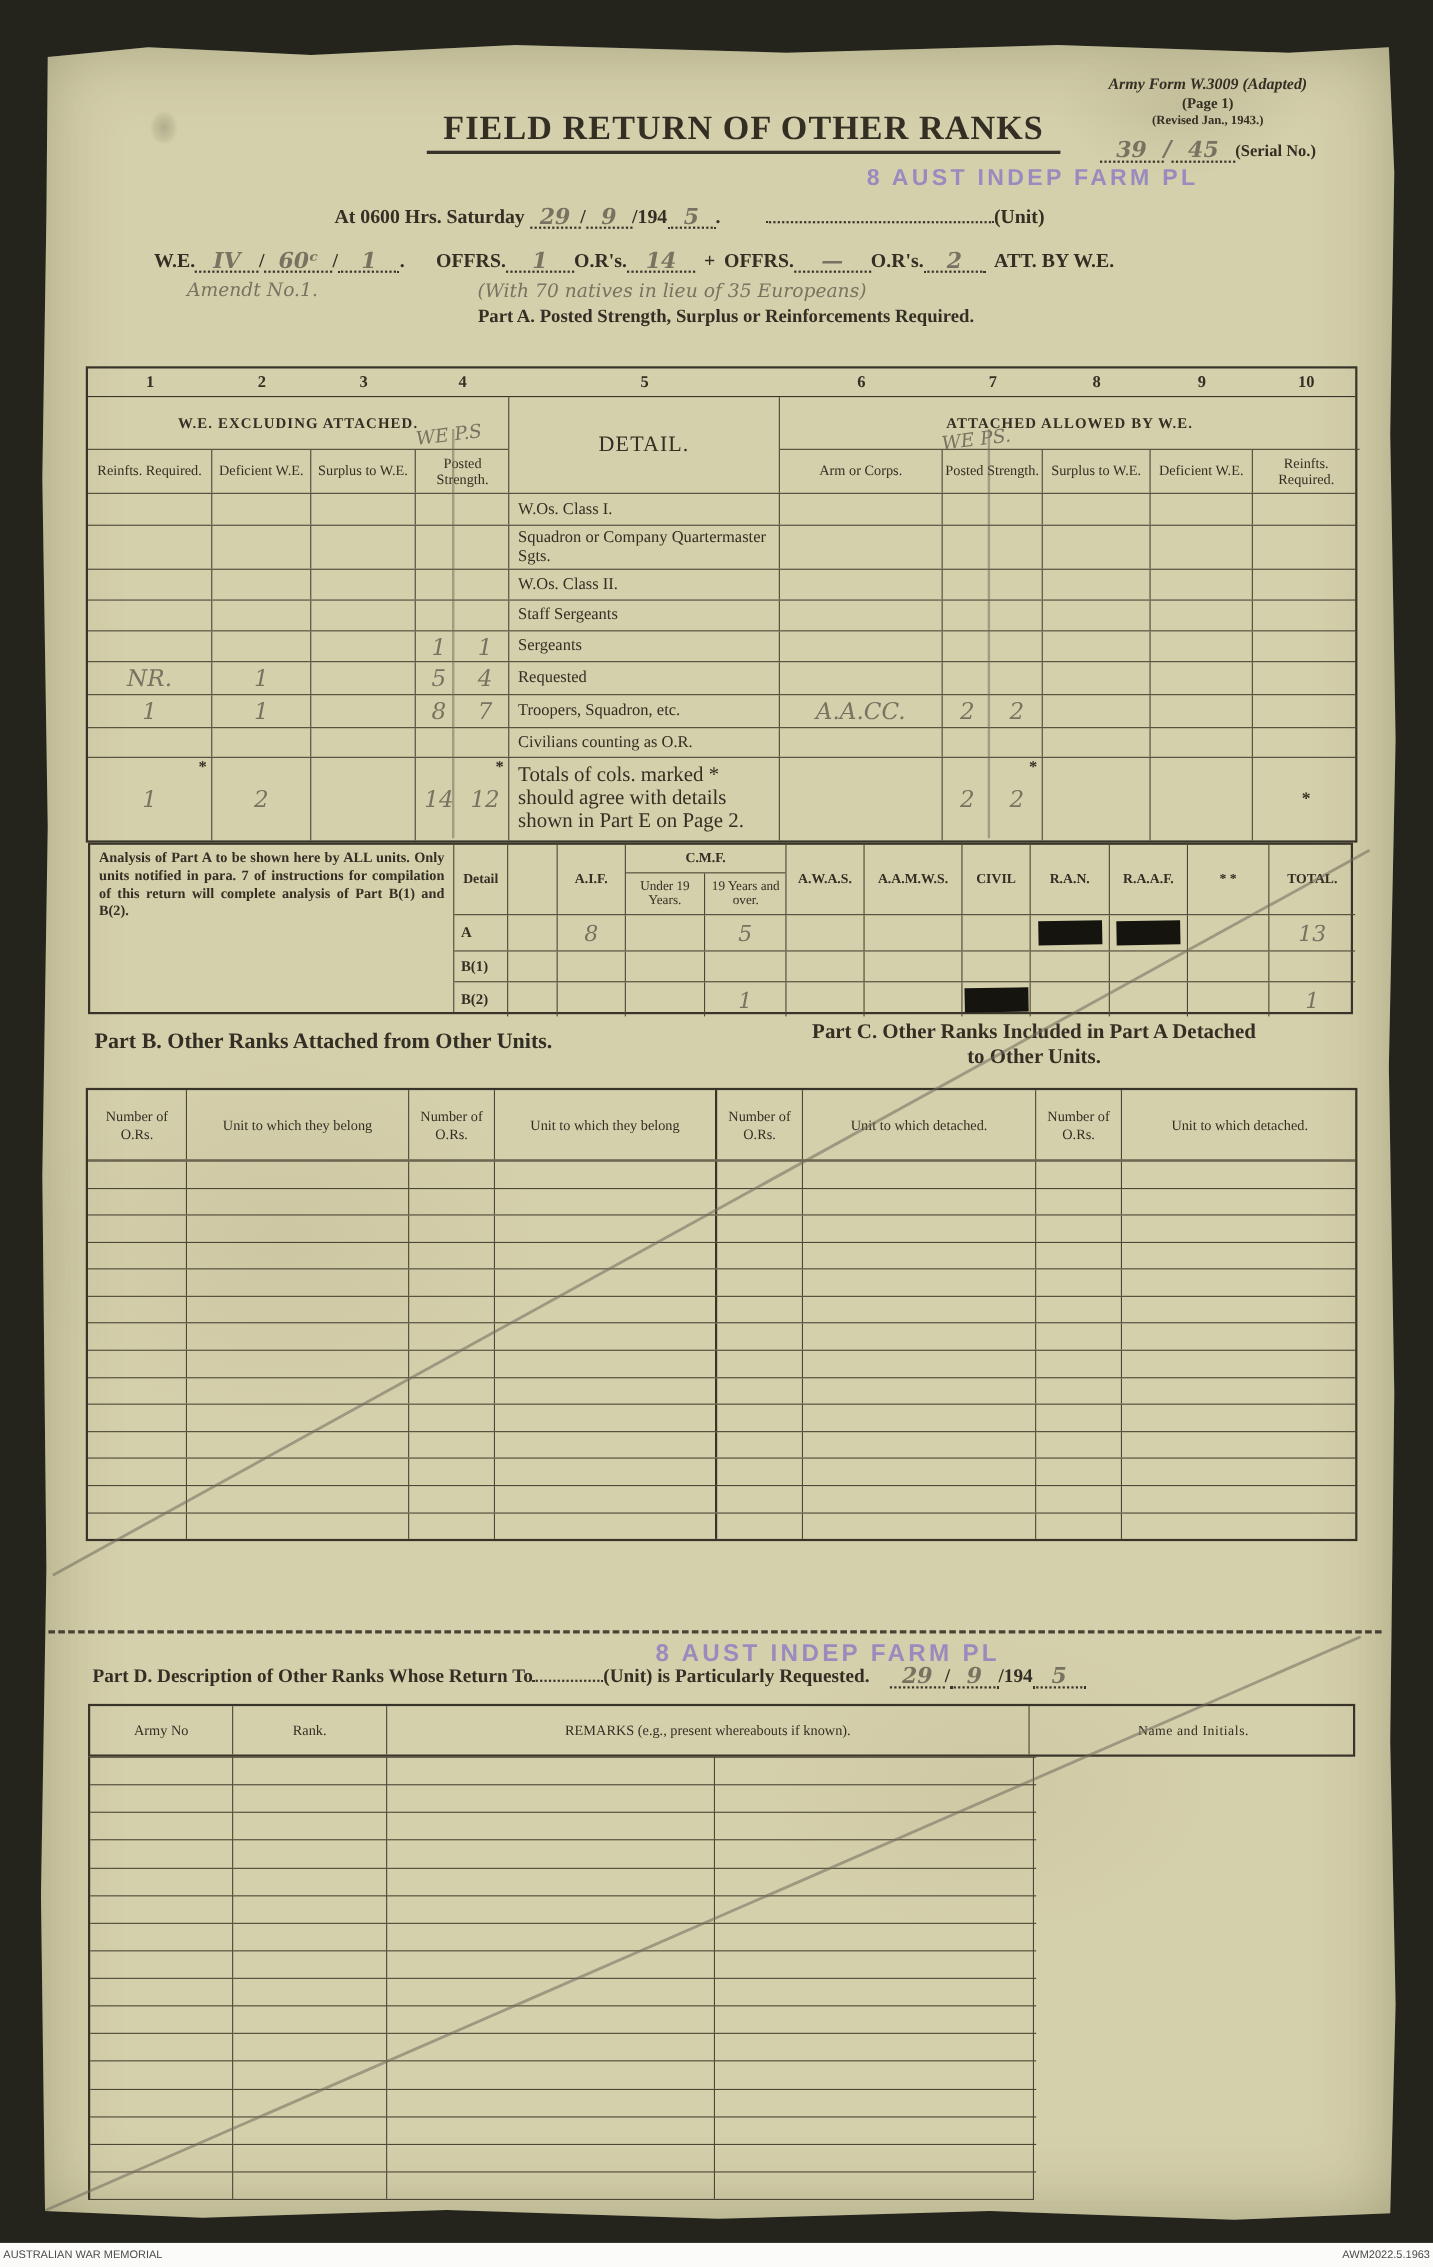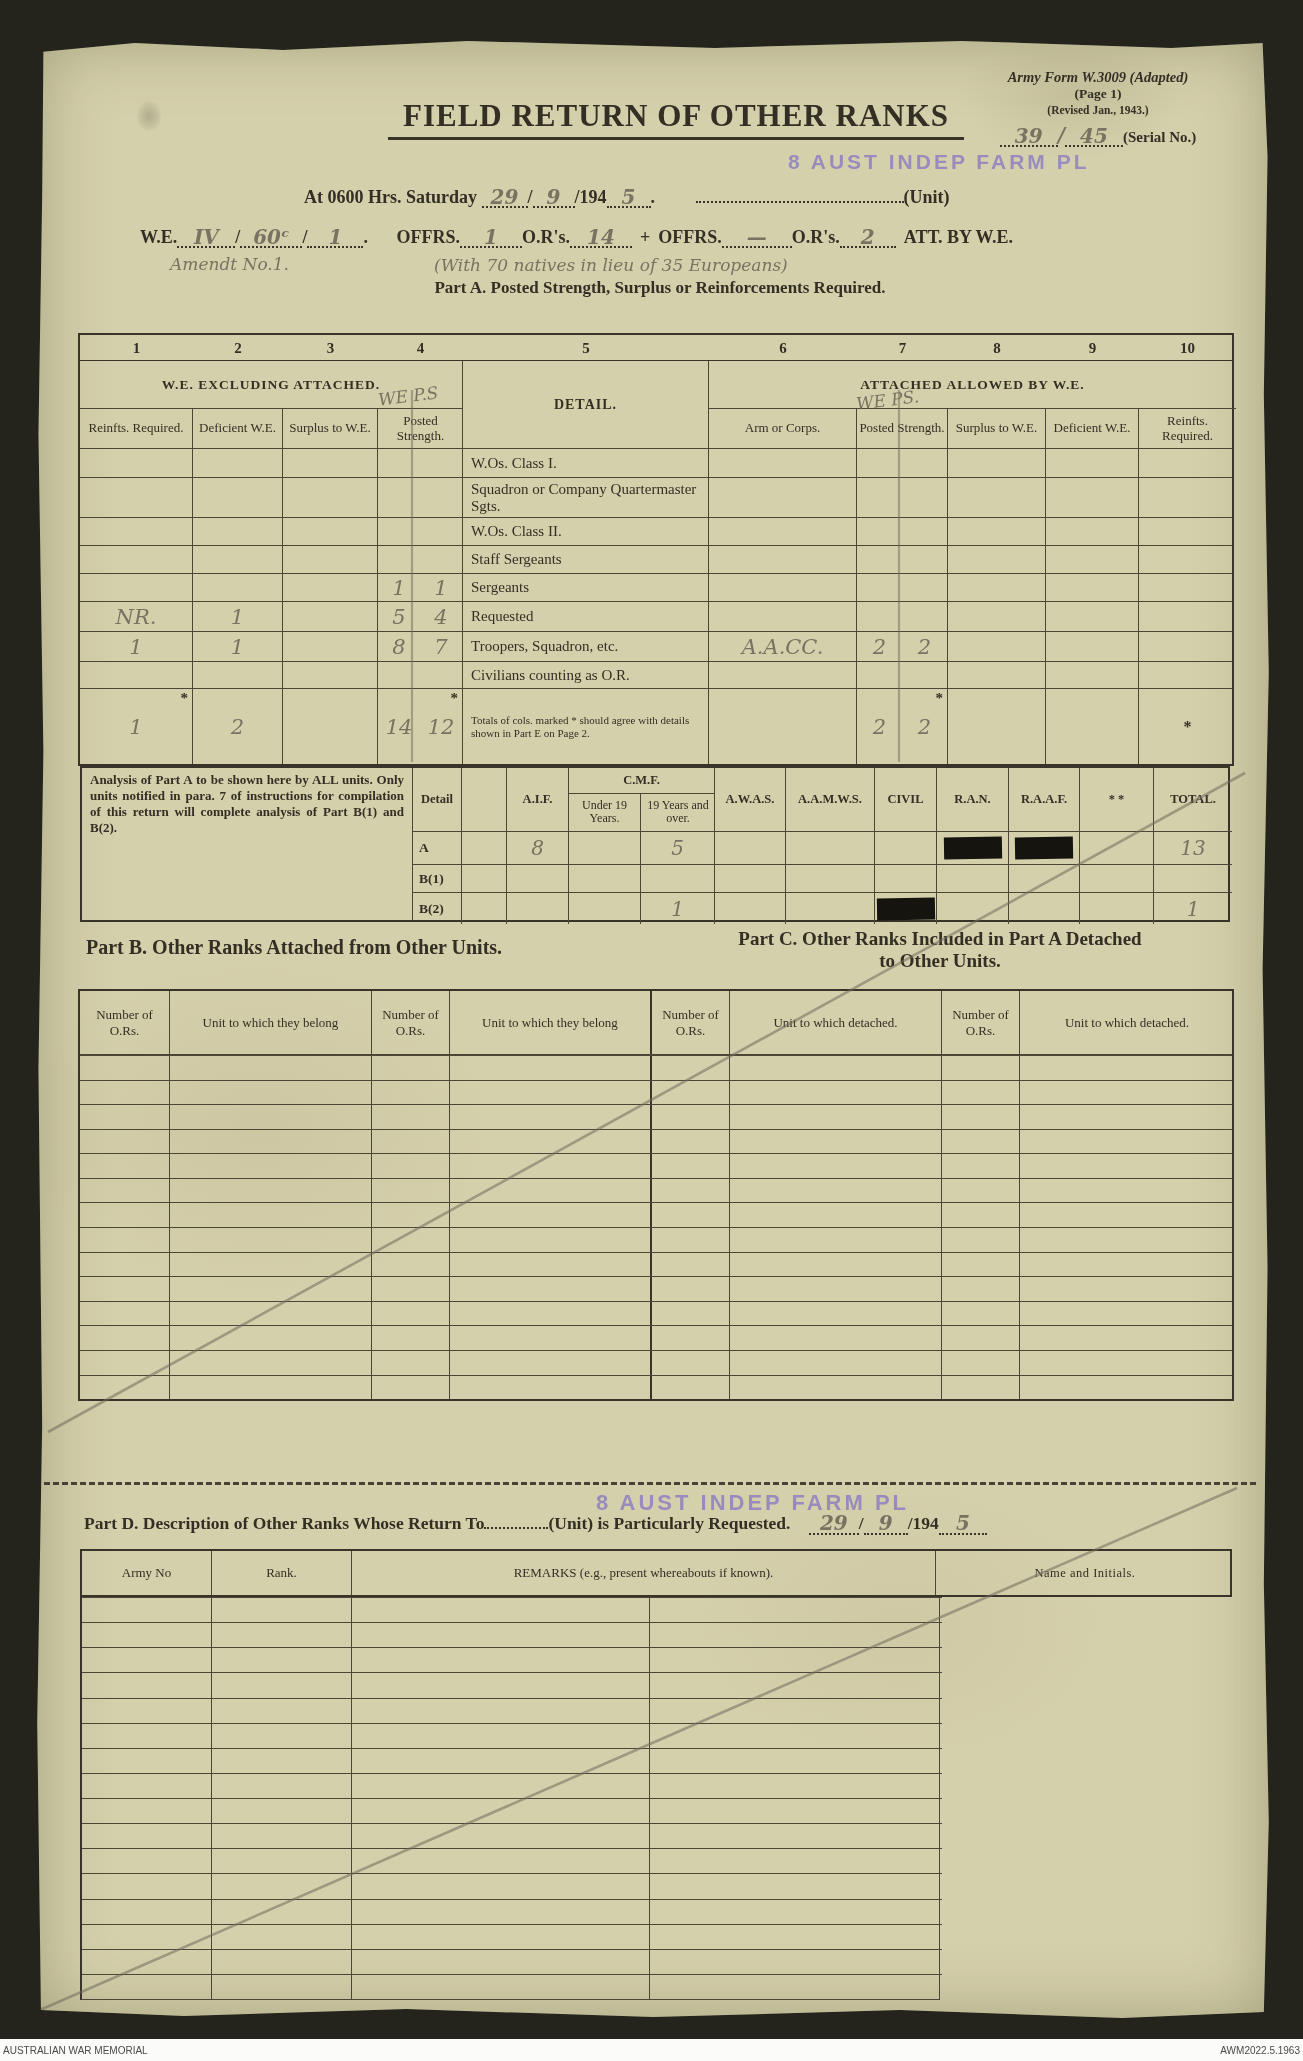--- a/index.html
+++ b/index.html
@@ -68,21 +68,21 @@
   
   .pa-table{left:42px;top:295px;width:1156px;border:2px solid var(--line-strong);background:transparent;}
   .pa-numrow{display:flex;height:26px;border-bottom:1.5px solid var(--line-strong);}
   .pa-numrow div{flex:none;text-align:center;font-weight:bold;font-size:15px;line-height:26px;}
   .pa-grouprow{display:flex;height:87px;}
   .pa-group{flex:none;display:flex;flex-direction:column;border-right:1.5px solid var(--line);}
   .pa-group .glabel{height:47px;display:flex;align-items:center;justify-content:center;font-weight:bold;font-size:13.5px;letter-spacing:1px;position:relative;}
   .pa-subrow{display:flex;height:40px;border-top:1px solid var(--line);}
   .pa-subrow div{flex:none;display:flex;align-items:center;justify-content:center;text-align:center;font-size:13px;line-height:1.15;border-right:1px solid var(--line);padding:0 2px;}
   .pa-subrow div:last-child{border-right:none;}
-  .pa-detailhead{flex:none;display:flex;align-items:center;justify-content:center;font-weight:bold;font-size:14px;letter-spacing:1px;border-right:1.5px solid var(--line);}
+  .pa-detailhead{flex:none;display:flex;align-items:center;justify-content:center;font-weight:normal;font-size:20px;letter-spacing:1px;border-right:1.5px solid var(--line);}
   .pa-row{display:flex;border-top:1px solid var(--line);}
   .pa-c{flex:none;border-right:1px solid var(--line);position:relative;display:flex;align-items:center;justify-content:center;}
   .pa-c:last-child{border-right:none;}
   .pa-c .hw{font-size:21px;}
   .pa-c.split{padding:0;}
   .pa-c.split span{flex:1;text-align:center;}
   .pa-detailcell{justify-content:flex-start;padding-left:8px;font-size:15px;line-height:1.1;}
   .star{position:absolute;top:1px;right:4px;font-weight:bold;font-size:15px;color:var(--ink);font-style:normal;}
   .star-mid{font-weight:bold;font-size:16px;}
   
@@ -373,21 +373,21 @@
           </div>
           <div class="pa-c" style="width: 90px;">
             <span class="hw">2</span>
           </div>
           <div class="pa-c" style="width: 95px;"></div>
           <div class="pa-c split" style="width: 85px;">
             <div style="flex: 1 1 0%; text-align: center;"><span class="hw">14</span></div>
             <div style="flex: 1 1 0%; text-align: center;"><span class="hw">12</span></div>
             <span class="star">*</span>
           </div>
-          <div class="pa-c pa-detailcell" style="width: 246px; font-size: 11px;">Totals of cols. marked * should agree with details shown in Part E on Page 2.</div>
+          <div class="pa-c pa-detailcell" style="width: 246px; font-size: 19px;">Totals of cols. marked * should agree with details shown in Part E on Page 2.</div>
           <div class="pa-c" style="width: 148px;"></div>
           <div class="pa-c split" style="width: 91px;">
             <div style="flex: 1 1 0%; text-align: center;"><span class="hw">2</span></div>
             <div style="flex: 1 1 0%; text-align: center;"><span class="hw">2</span></div>
             <span class="star">*</span>
           </div>
           <div class="pa-c" style="width: 98px;"></div>
           <div class="pa-c" style="width: 93px;"></div>
           <div class="pa-c" style="width: 97px;">
             <span class="star-mid">*</span>

